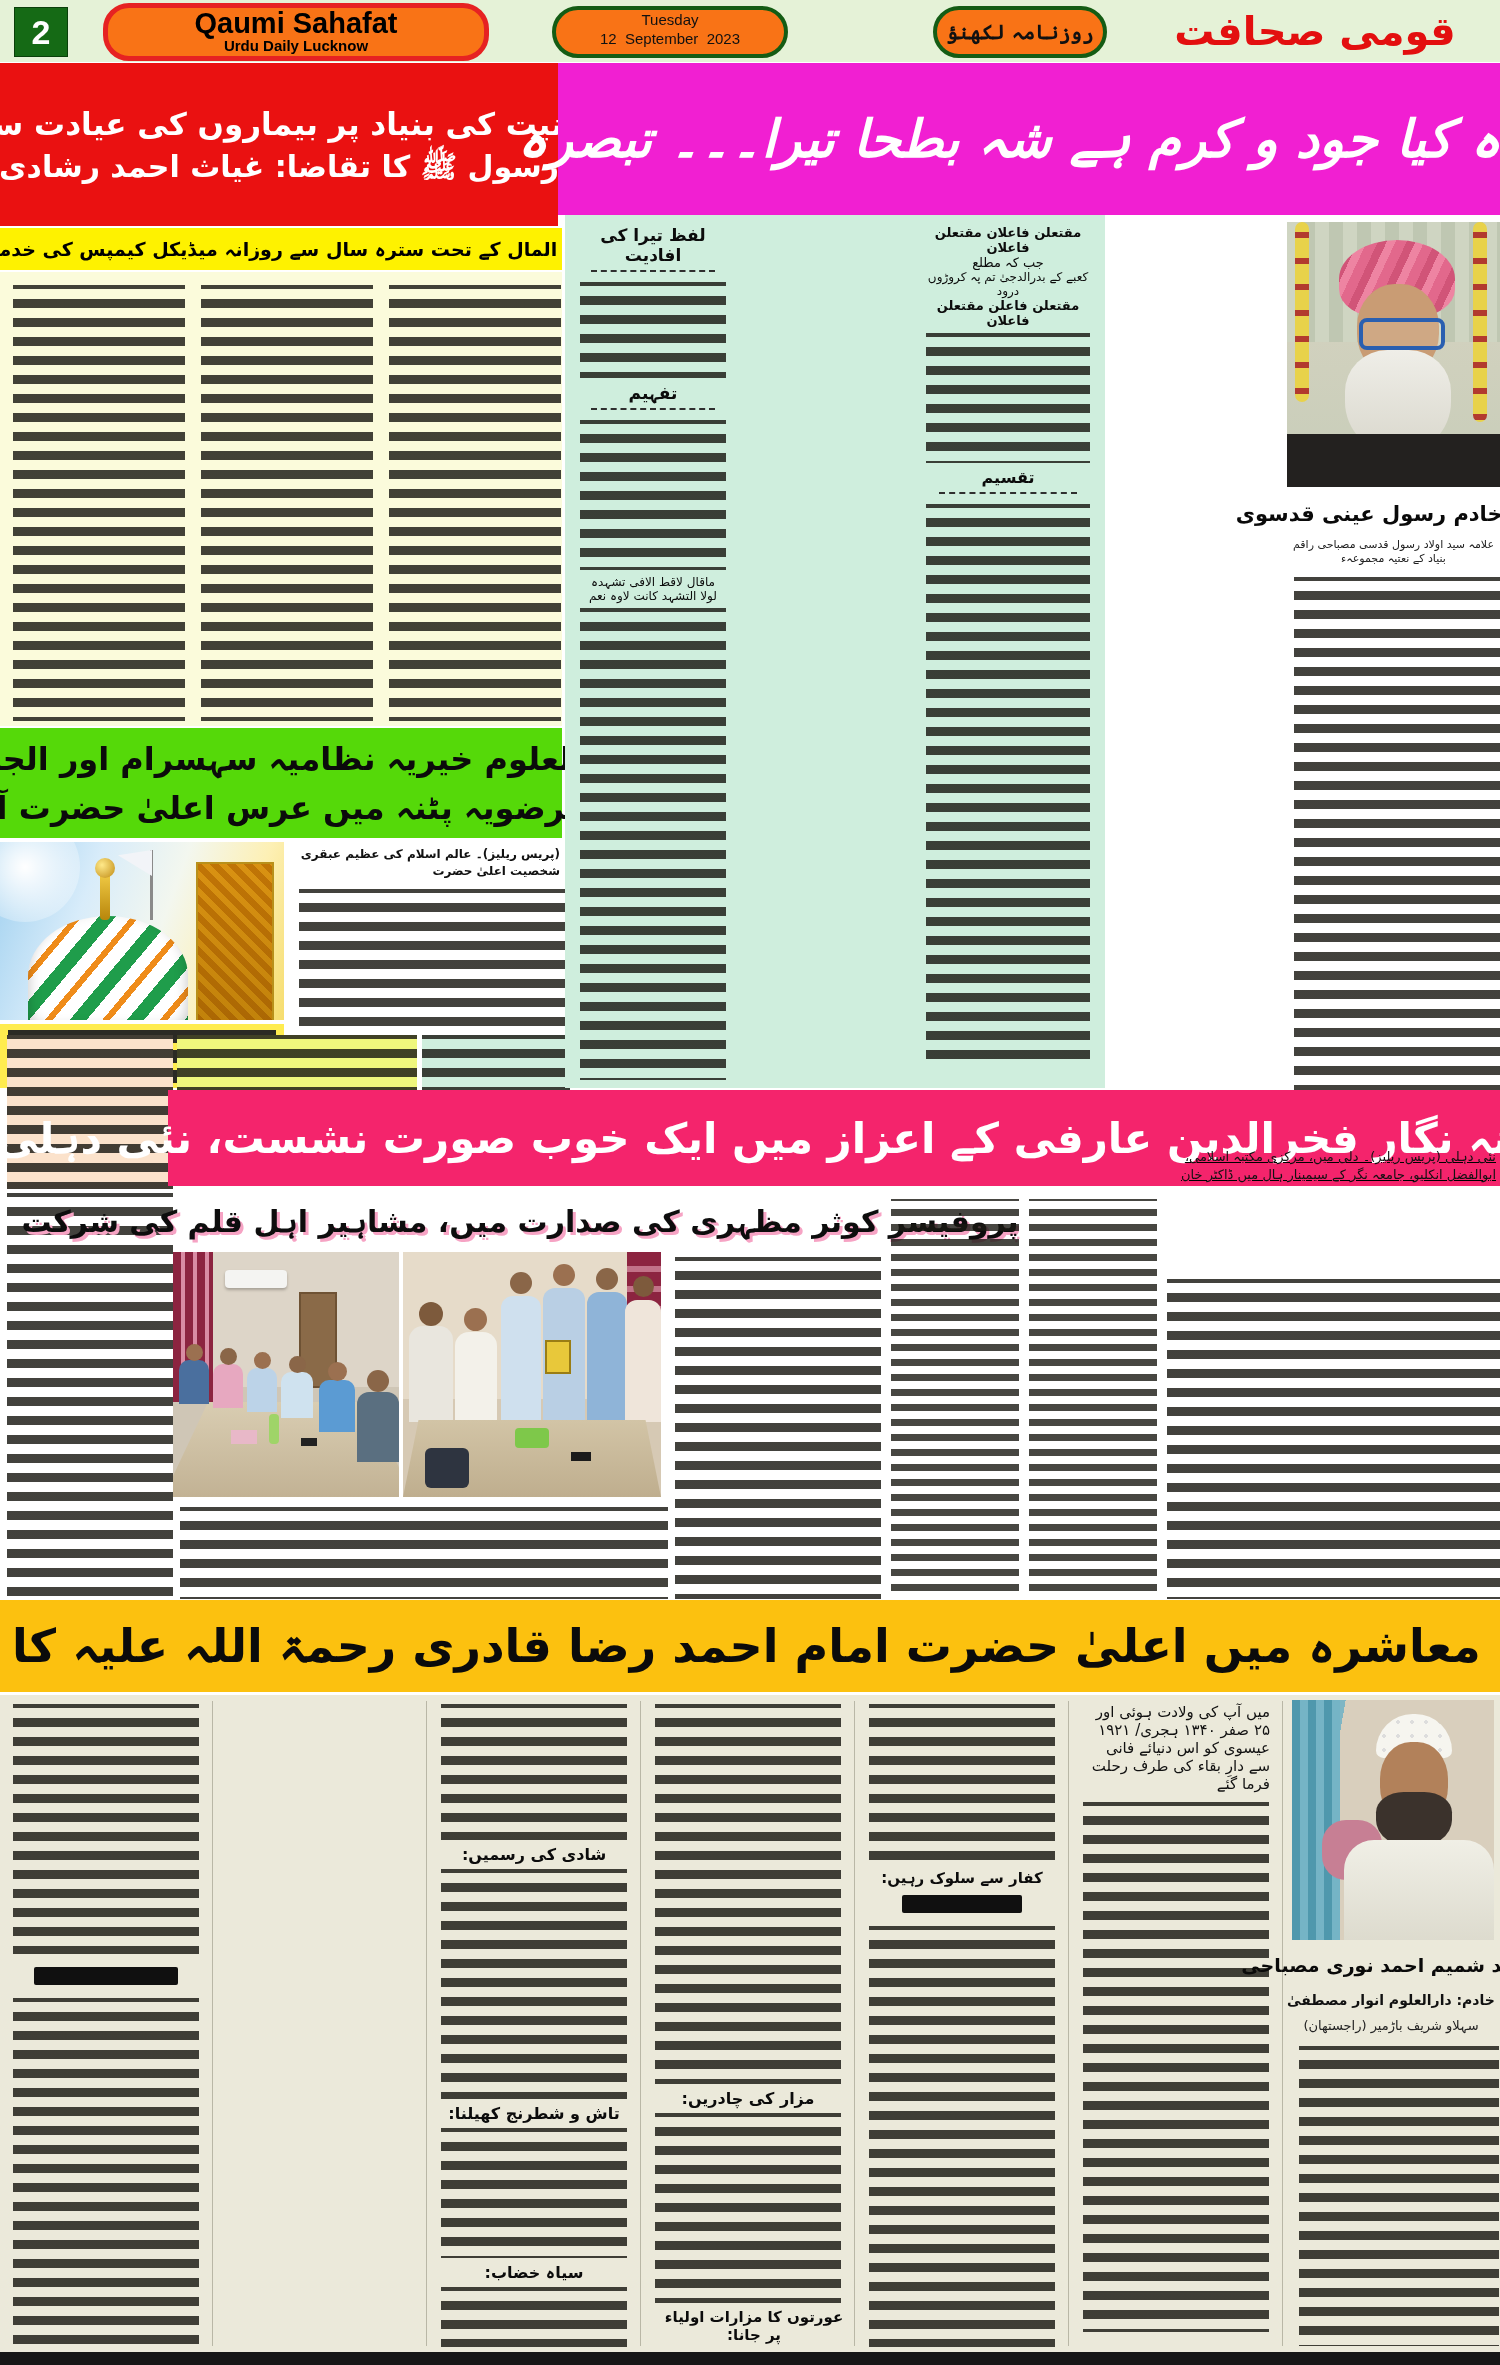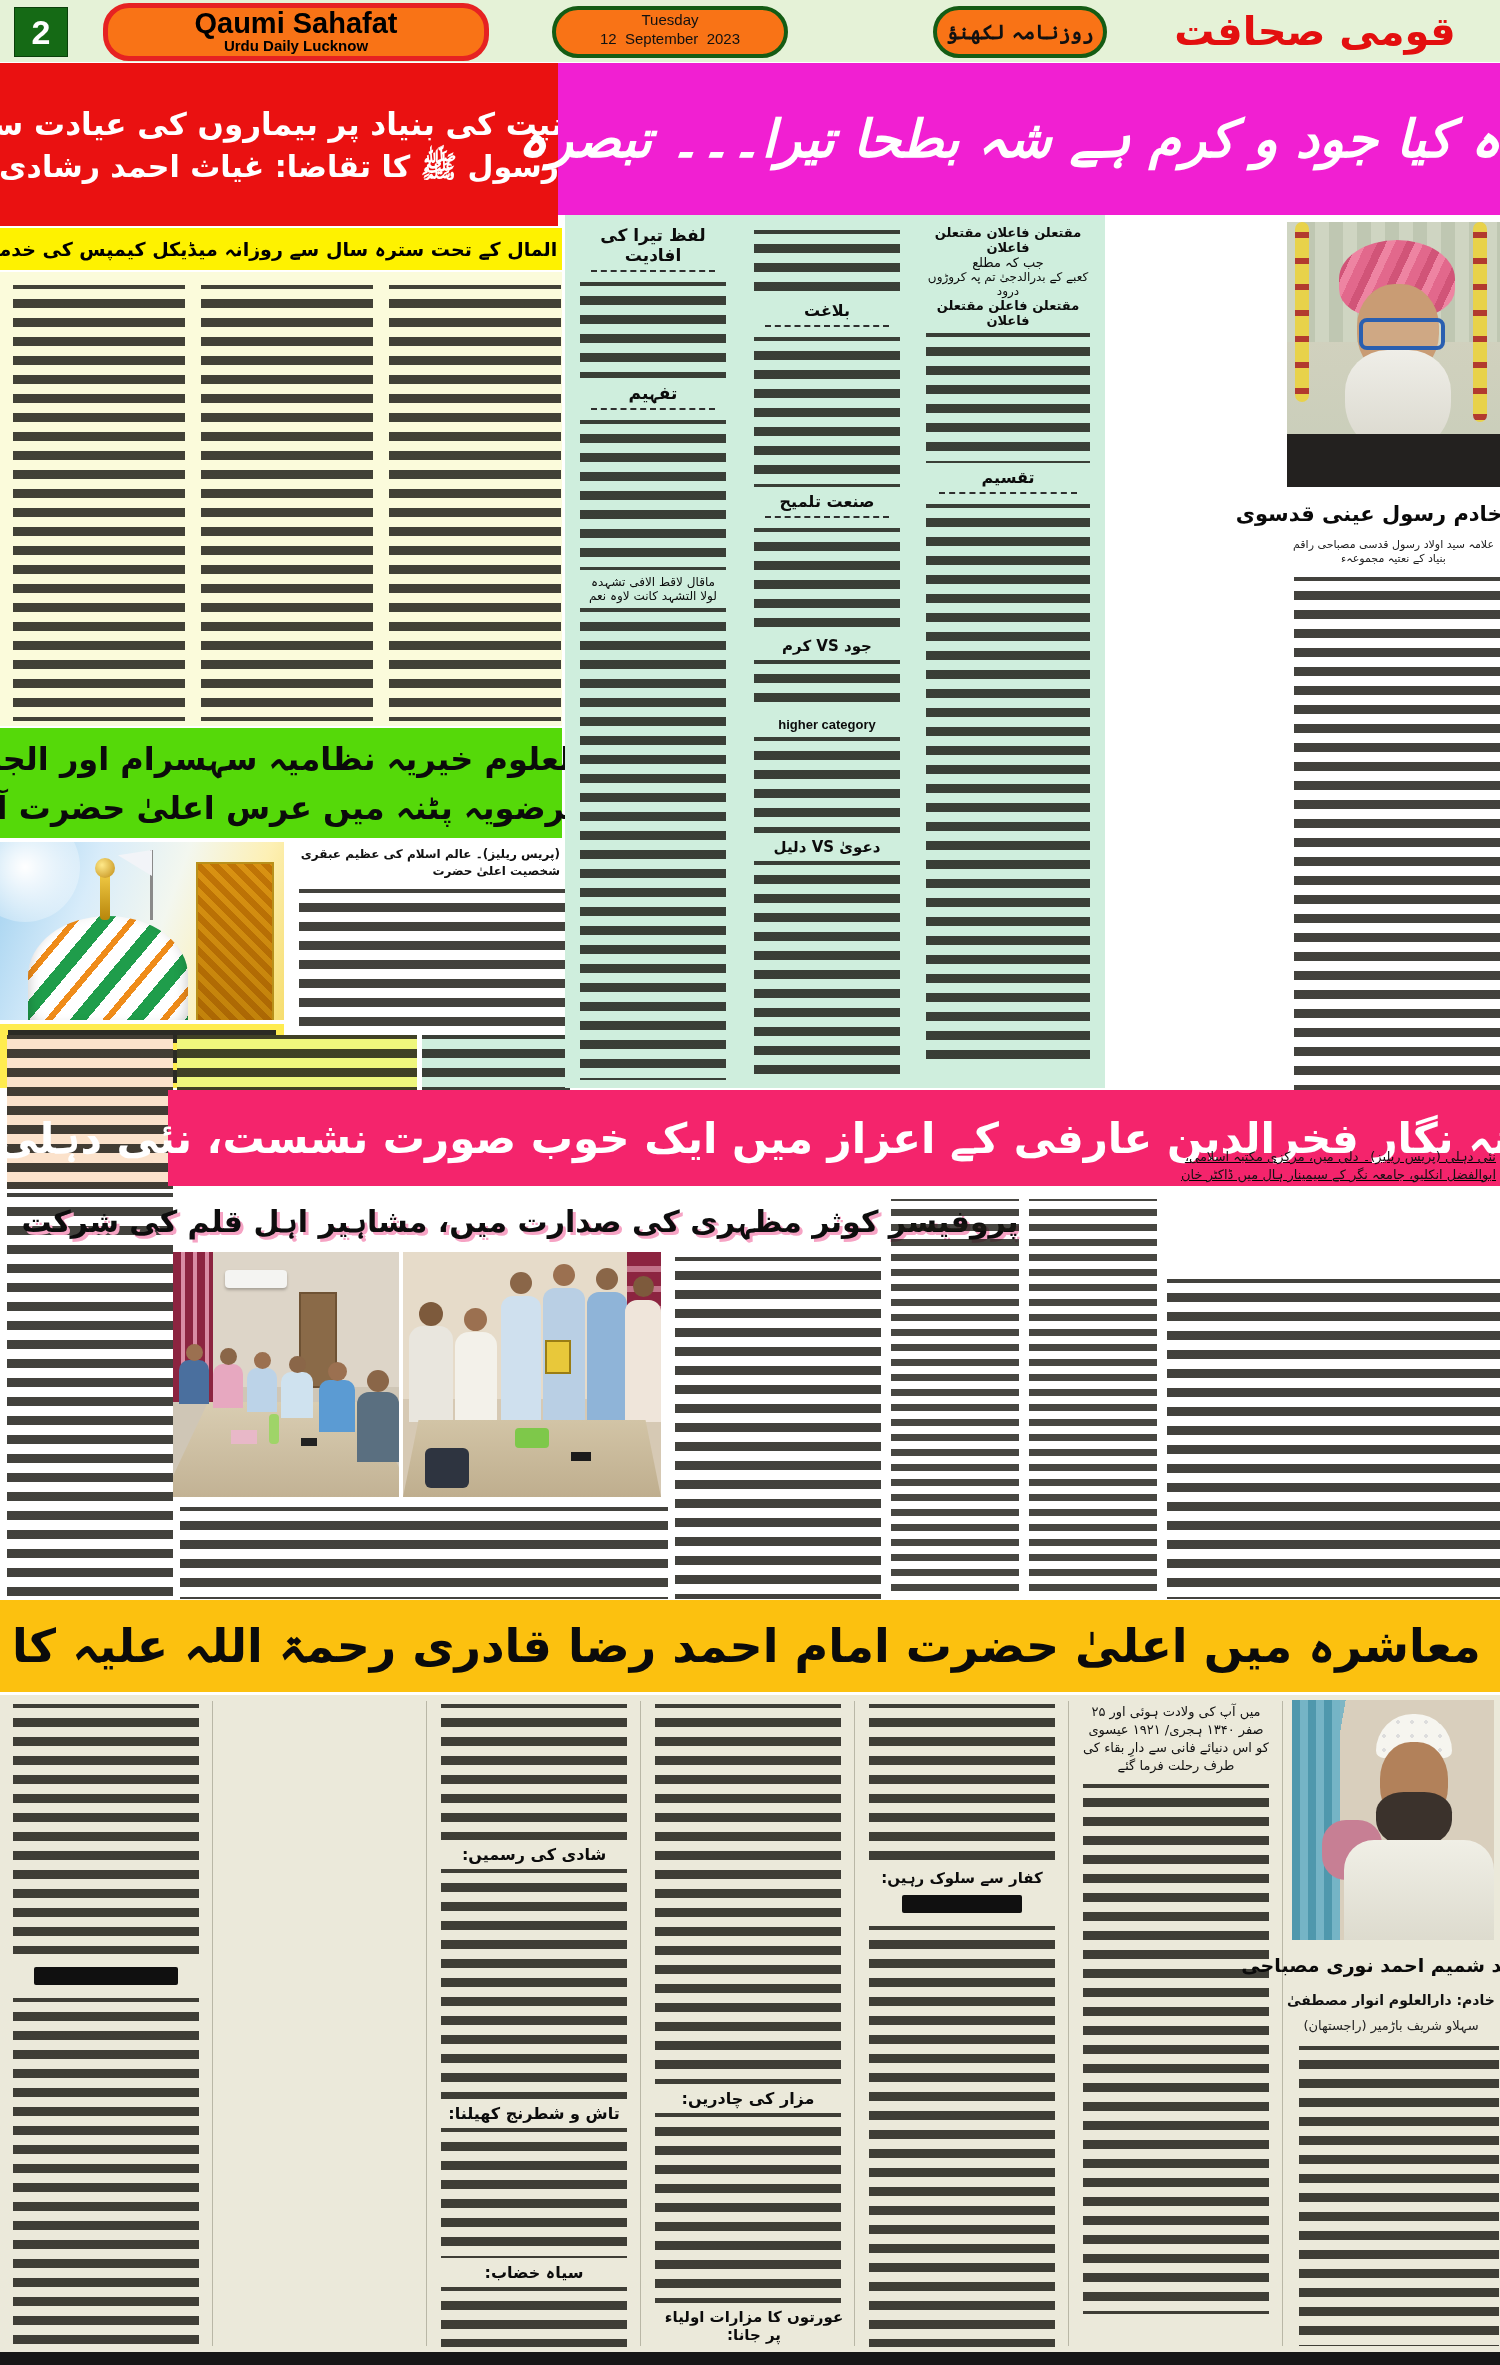--- a/index.html
+++ b/index.html
@@ -106,35 +106,20 @@
       <div class="dash"></div>
       <div class="ph" style="height:96px;"></div>
       <div class="mh" style="font-size:17px;">تفہیم</div>
       <div class="dash"></div>
       <div class="ph" style="height:150px;"></div>
       <div class="mh" style="font-size:12px;font-weight:normal;">ماقال لاقط الافی تشہدہ</div>
       <div class="mh" style="font-size:12px;font-weight:normal;">لولا التشہد کانت لاوہ نعم</div>
       <div class="ph" style="height:480px;"></div>
     </div>
 
-    <div class="abs" style="left:182px;top:10px;width:160px;height:855px;overflow:hidden;">
-      <div class="ph" style="height:66px;"></div>
-      <div class="mh" style="font-size:16px;">بلاغت</div>
-      <div class="dash"></div>
-      <div class="ph" style="height:150px;"></div>
-      <div class="mh" style="font-size:16px;">صنعت تلمیح</div>
-      <div class="dash"></div>
-      <div class="ph" style="height:104px;"></div>
-      <div class="mh" style="font-size:15px;">جود VS کرم</div>
-      <div class="ph" style="height:52px;"></div>
-      <div class="mh" style="font-size:13px;font-family:'Liberation Sans',sans-serif;direction:ltr;">higher category</div>
-      <div class="ph" style="height:96px;"></div>
-      <div class="mh" style="font-size:15px;">دعویٰ VS دلیل</div>
-      <div class="ph" style="height:270px;"></div>
-    </div>
 
     <div class="abs" style="left:354px;top:10px;width:178px;height:855px;overflow:hidden;">
       <div class="mh" style="font-size:13px;">مقتعلن فاعلان مقتعلن فاعلان</div>
       <div class="mh" style="font-size:13px;font-weight:normal;">جب کہ مطلع</div>
       <div class="mh" style="font-size:12px;font-weight:normal;">کعبے کے بدرالدجیٰ تم پہ کروڑوں درود</div>
       <div class="mh" style="font-size:13px;">مقتعلن فاعلن مقتعلن فاعلان</div>
       <div class="ph" style="height:130px;"></div>
       <div class="mh" style="font-size:16px;">تقسیم</div>
       <div class="dash"></div>
       <div class="ph" style="height:560px;"></div>
@@ -262,21 +247,21 @@
     </div>
 
     <div class="abs" style="left:862px;top:4px;width:200px;height:648px;overflow:hidden;">
       <div class="ph" style="height:160px;"></div>
       <div class="mh" style="font-size:15px;">کفار سے سلوک رہیں:</div>
       <div class="bph" style="width:60%;"></div>
       <div class="ph" style="height:430px;"></div>
     </div>
 
     <div class="abs" style="left:1076px;top:4px;width:200px;height:648px;overflow:hidden;">
-      <div class="rtl" style="font-size:13px;line-height:18px;color:#111;text-align:center;padding:4px 6px;">میں آپ کی ولادت ہوئی اور ۲۵ صفر ۱۳۴۰ ہجری/ ۱۹۲۱ عیسوی کو اس دنیائے فانی سے دارِ بقاء کی طرف رحلت فرما گئے</div>
+      <div class="rtl" style="font-size:15px;line-height:18px;color:#111;text-align:right;padding:4px 6px;">میں آپ کی ولادت ہوئی اور ۲۵ صفر ۱۳۴۰ ہجری/ ۱۹۲۱ عیسوی کو اس دنیائے فانی سے دارِ بقاء کی طرف رحلت فرما گئے</div>
       <div class="ph" style="height:530px;"></div>
     </div>
 
     <div class="abs" style="left:1292px;top:5px;width:202px;height:240px;overflow:hidden;background:linear-gradient(100deg,#7fb6c4 0 22%,#d9cfbd 22%);">
       <div class="abs" style="left:0;top:0;width:48px;height:240px;background:repeating-linear-gradient(90deg,#4f98ad 0 8px,#75b4c6 8px 16px);"></div>
       <div class="abs" style="left:30px;top:120px;width:60px;height:60px;border-radius:40%;background:#c77f94;"></div>
       <div class="abs" style="left:84px;top:14px;width:76px;height:44px;border-radius:40px 40px 8px 8px;
                   background:radial-gradient(circle at 8px 8px,#ddd 2px,#f6f5ef 2px) 0 0/14px 14px;"></div>
       <div class="abs" style="left:88px;top:42px;width:68px;height:82px;border-radius:45%;background:#b2815a;"></div>
       <div class="abs" style="left:84px;top:92px;width:76px;height:56px;border-radius:40% 40% 55% 55%;background:#3b322c;"></div>

